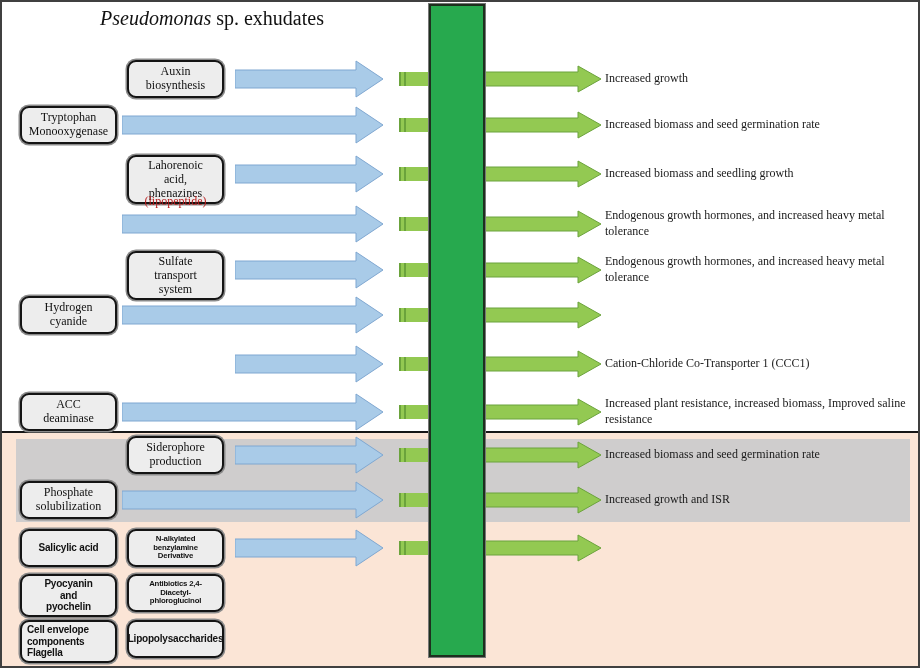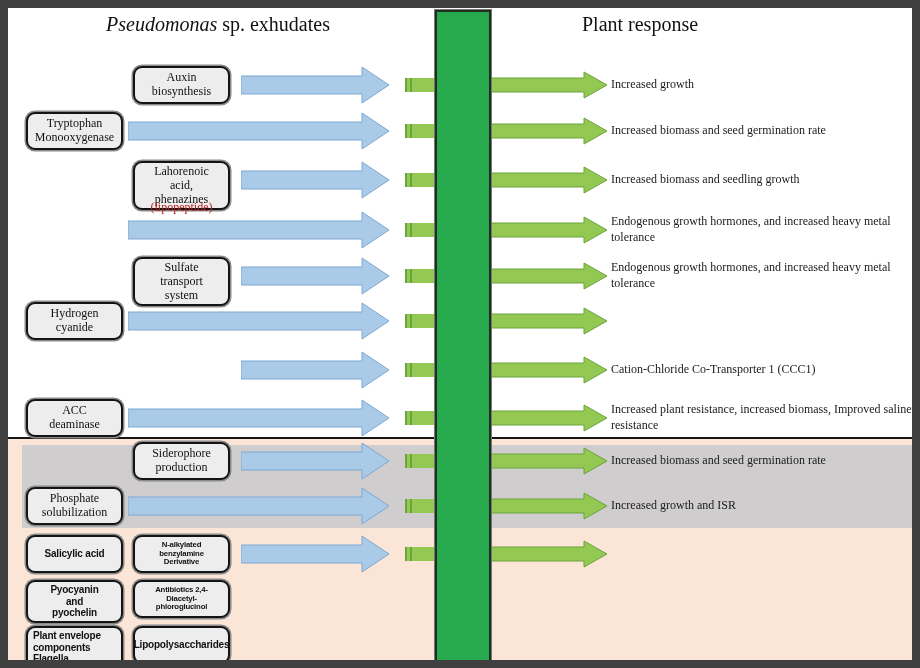--- a/index.html
+++ b/index.html
@@ -1,18 +1,18 @@
 <!DOCTYPE html>
 <html style="--c-blue: #A9CBE8; --c-blueStroke: #7FA7D1; --c-green: #93C952; --c-greenStroke: #6BA33C; --c-bar: #27A94E; --c-peach: #FBE5D6; --c-gray: #CFCDCD; --c-boxFill: #EDEDED;"><head>
 <meta charset="utf-8">
 <style>
   html,body{margin:0;padding:0;background:#ffffff;}
   #figure{
     position:relative; width:920px; height:668px; box-sizing:border-box;
-    background:#ffffff; border:8px solid #404040;
+    background:#ffffff; border:2px solid #404040;
     font-family:"Liberation Serif", serif; overflow:hidden;
   }
   .band-peach{
     position:absolute; left:0; right:0; top:429px; bottom:0;
     background:var(--c-peach,#FBE5D6); border-top:2px solid #161616;
   }
   .band-gray{
     position:absolute; left:14px; top:437px; width:894px; height:83px;
     background:var(--c-gray,#CFCDCD);
   }
@@ -69,21 +69,20 @@
 <body>
 
 <div id="figure">
 
   <div class="band-peach"></div>
   <div class="band-gray"></div>
 
   <div class="title title-left">
     <span class="it">Pseudomonas</span><span> sp. exhudates</span>
   </div>
-  <div class="title title-right">Plant response</div>
 
   <div class="bx c-inner" style="top:58px">Auxin
 biosynthesis</div>
   <svg class="ar ar-blue-short" style="top:58px" width="149" height="38">
       <polygon class="pg-blue" points="0,10 121,10 121,1 148,19 121,37 121,28 0,28"></polygon>
     </svg>
   <div class="stub" style="top:70px"></div>
   <svg class="ar ar-green" style="top:63px" width="119" height="28">
       <polygon class="pg-green" points="0,7 95,7 95,1 118,14 95,27 95,21 0,21"></polygon>
     </svg>
@@ -193,19 +192,19 @@
   <div class="stub" style="top:539px"></div>
   <svg class="ar ar-green" style="top:532px" width="119" height="28">
       <polygon class="pg-green" points="0,7 95,7 95,1 118,14 95,27 95,21 0,21"></polygon>
     </svg>
 
   <div class="bx c-left sans" style="top:572px">Pyocyanin and
 pyochelin</div>
   <div class="bx c-inner sans-sm" style="top:572px">Antibiotics 2,4-Diacetyl-
 phloroglucinol</div>
 
-  <div class="bx c-left sans alignleft" style="top:618px">Plant envelope
+  <div class="bx c-left sans alignleft" style="top:618px">Cell envelope
 components Flagella</div>
   <div class="bx c-inner sans" style="top:618px">Lipopolysaccharides</div>
 
   <div class="root-bar"></div>
 
 </div>
 
 </body></html>

